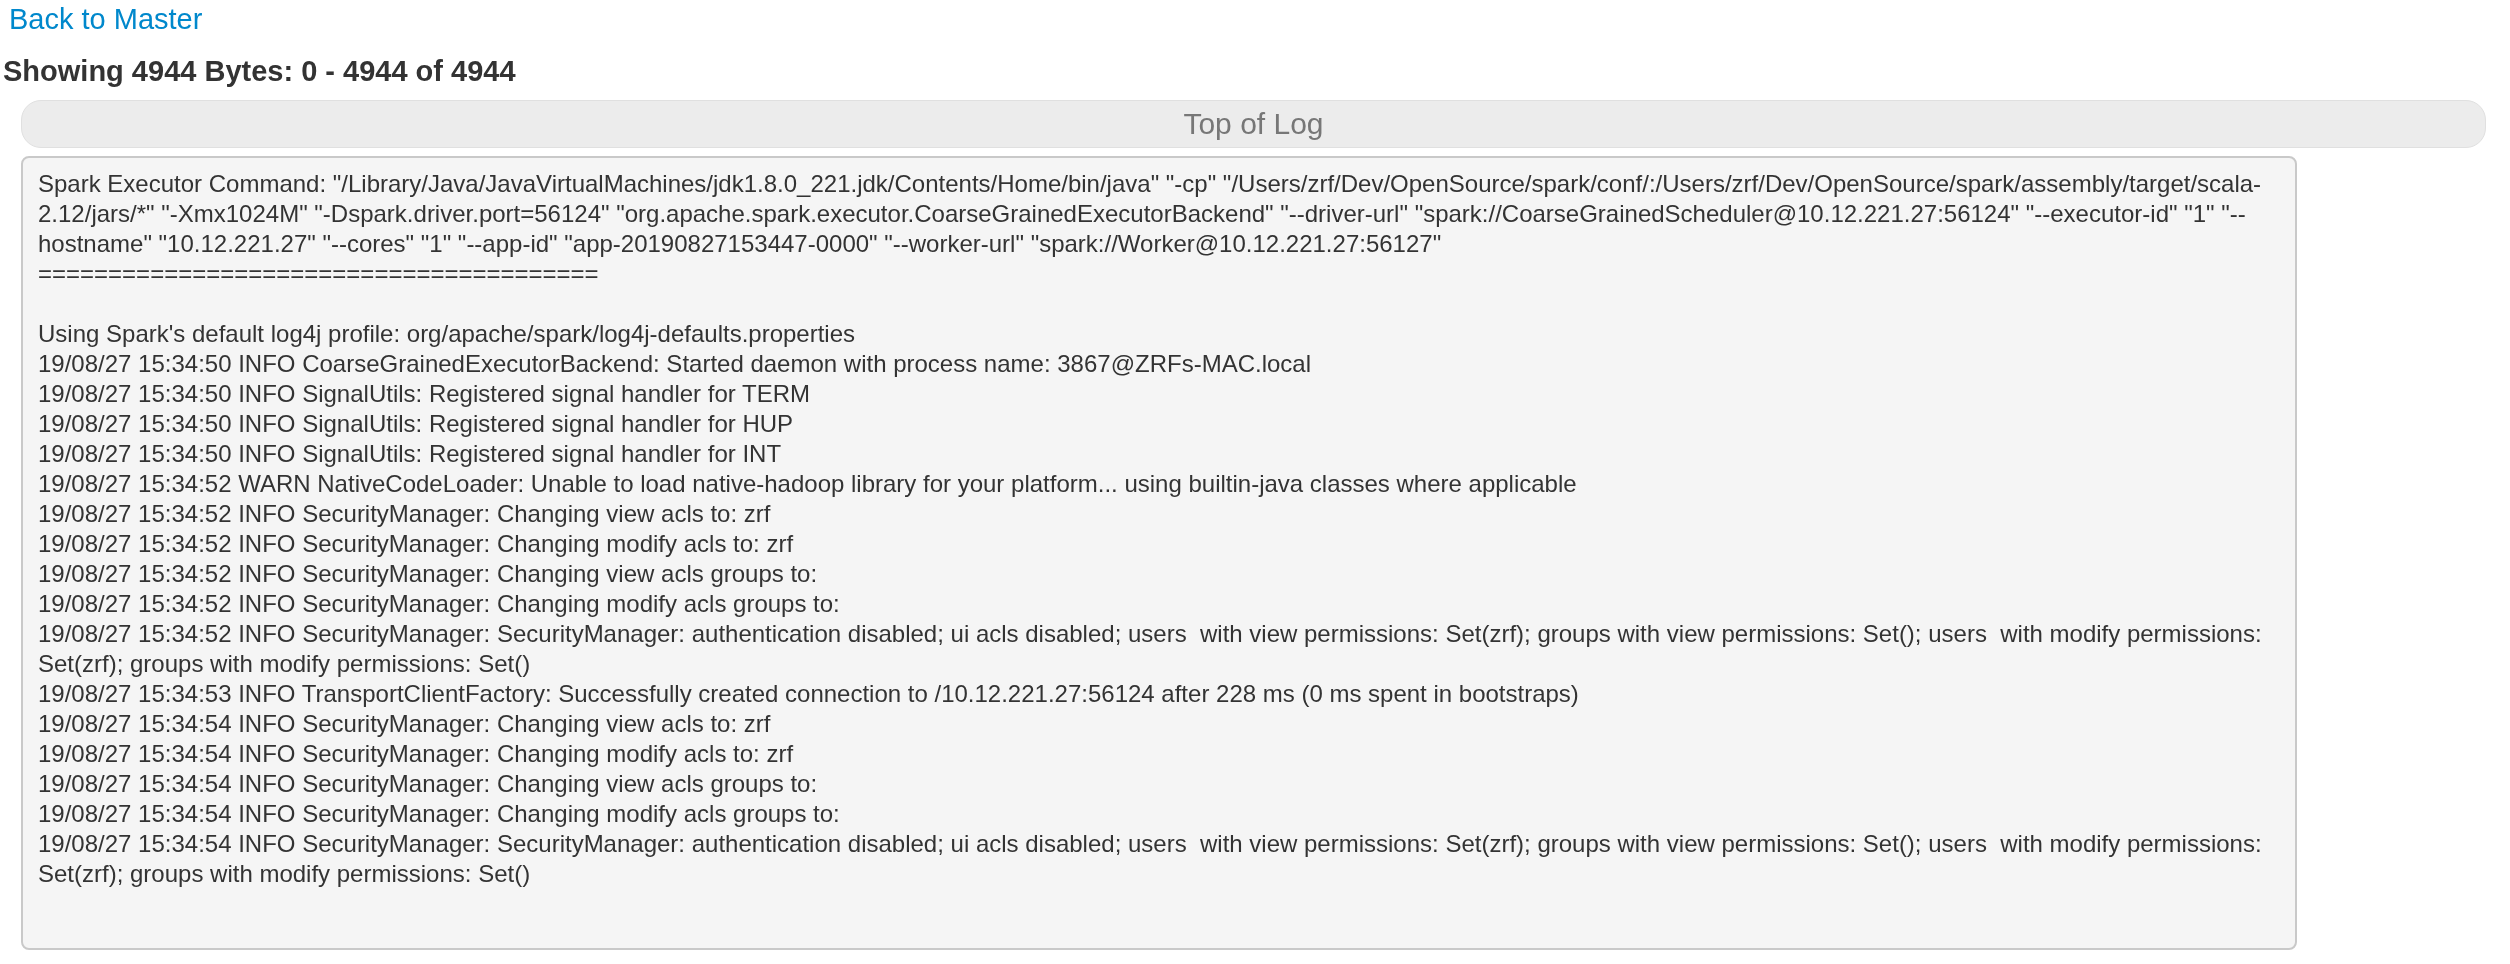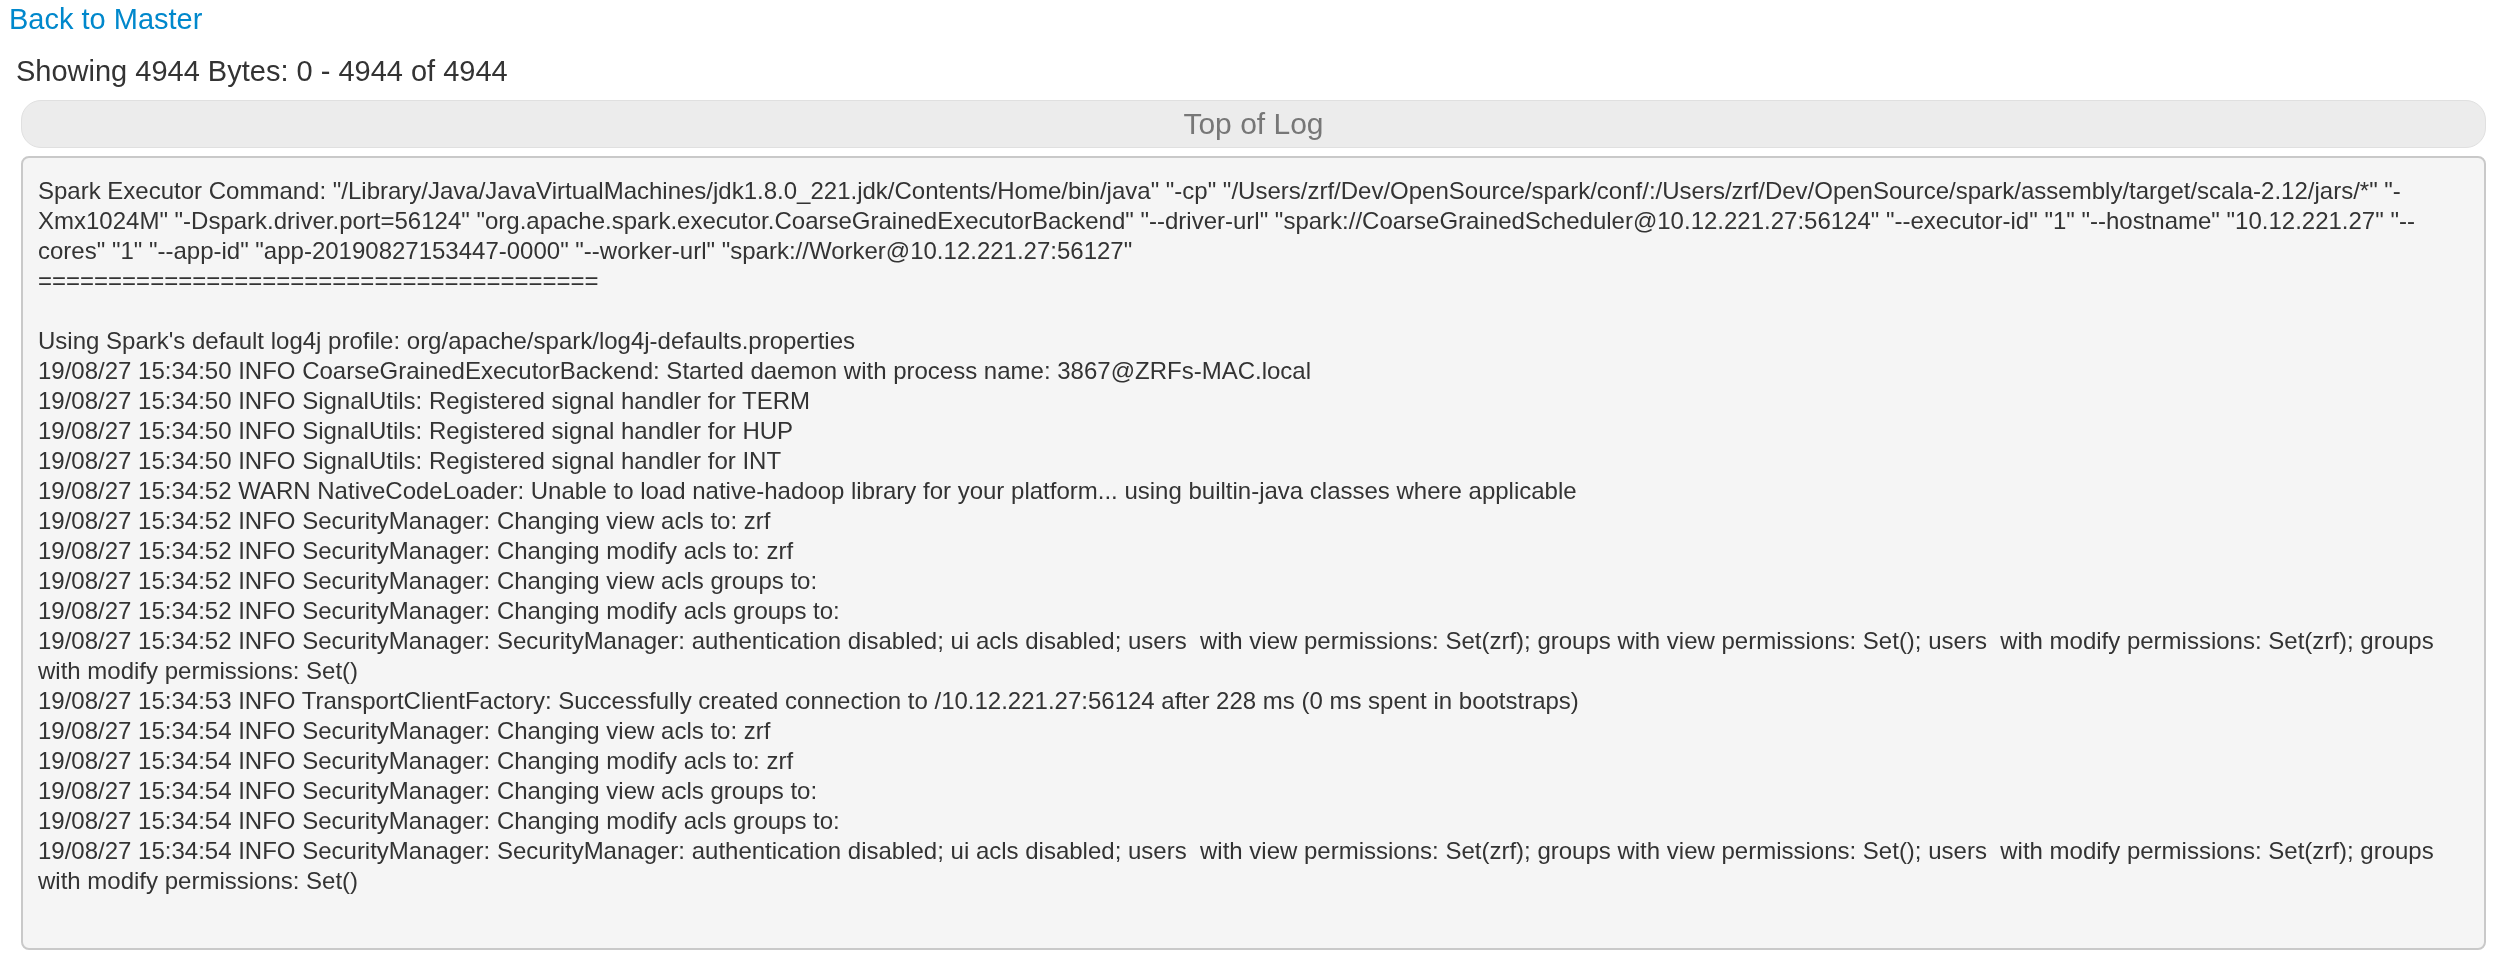--- a/index.html
+++ b/index.html
@@ -18,46 +18,47 @@
     margin: 4px 0 0 9px;
     font-size: 29px;
     line-height: 30px;
     color: #0088cc;
     text-decoration: none;
     cursor: pointer;
     width: max-content;
   }
   .byte-status {
     display: block;
-    margin: 22px 0 0 16px;
+    margin: 22px 0 0 3px;
     font-size: 29px;
     line-height: 30px;
     color: #333333;
+    font-weight: bold;
   }
   .log-header-bar {
     margin: 14px 0 0 21px;
     width: 2465px;
     height: 48px;
     background: #ececec;
     border: 1px solid #e0e0e0;
     border-radius: 20px;
     display: flex;
     align-items: center;
     justify-content: center;
     font-size: 30px;
     color: #777777;
   }
   .log-pre {
     margin: 8px 12px 0 21px;
-    width: 2465px;
+    width: 2276px;
     height: 794px;
     background: #f5f5f5;
     border: 2px solid #c9c9c9;
     border-radius: 8px;
-    padding: 18px 15px;
+    padding: 11px 15px;
     font-family: "Liberation Sans", "DejaVu Sans", sans-serif;
     font-size: 24px;
     line-height: 30px;
     color: #333333;
     white-space: pre-wrap;
     overflow-wrap: break-word;
     overflow: hidden;
   }
 </style>
 </head>

